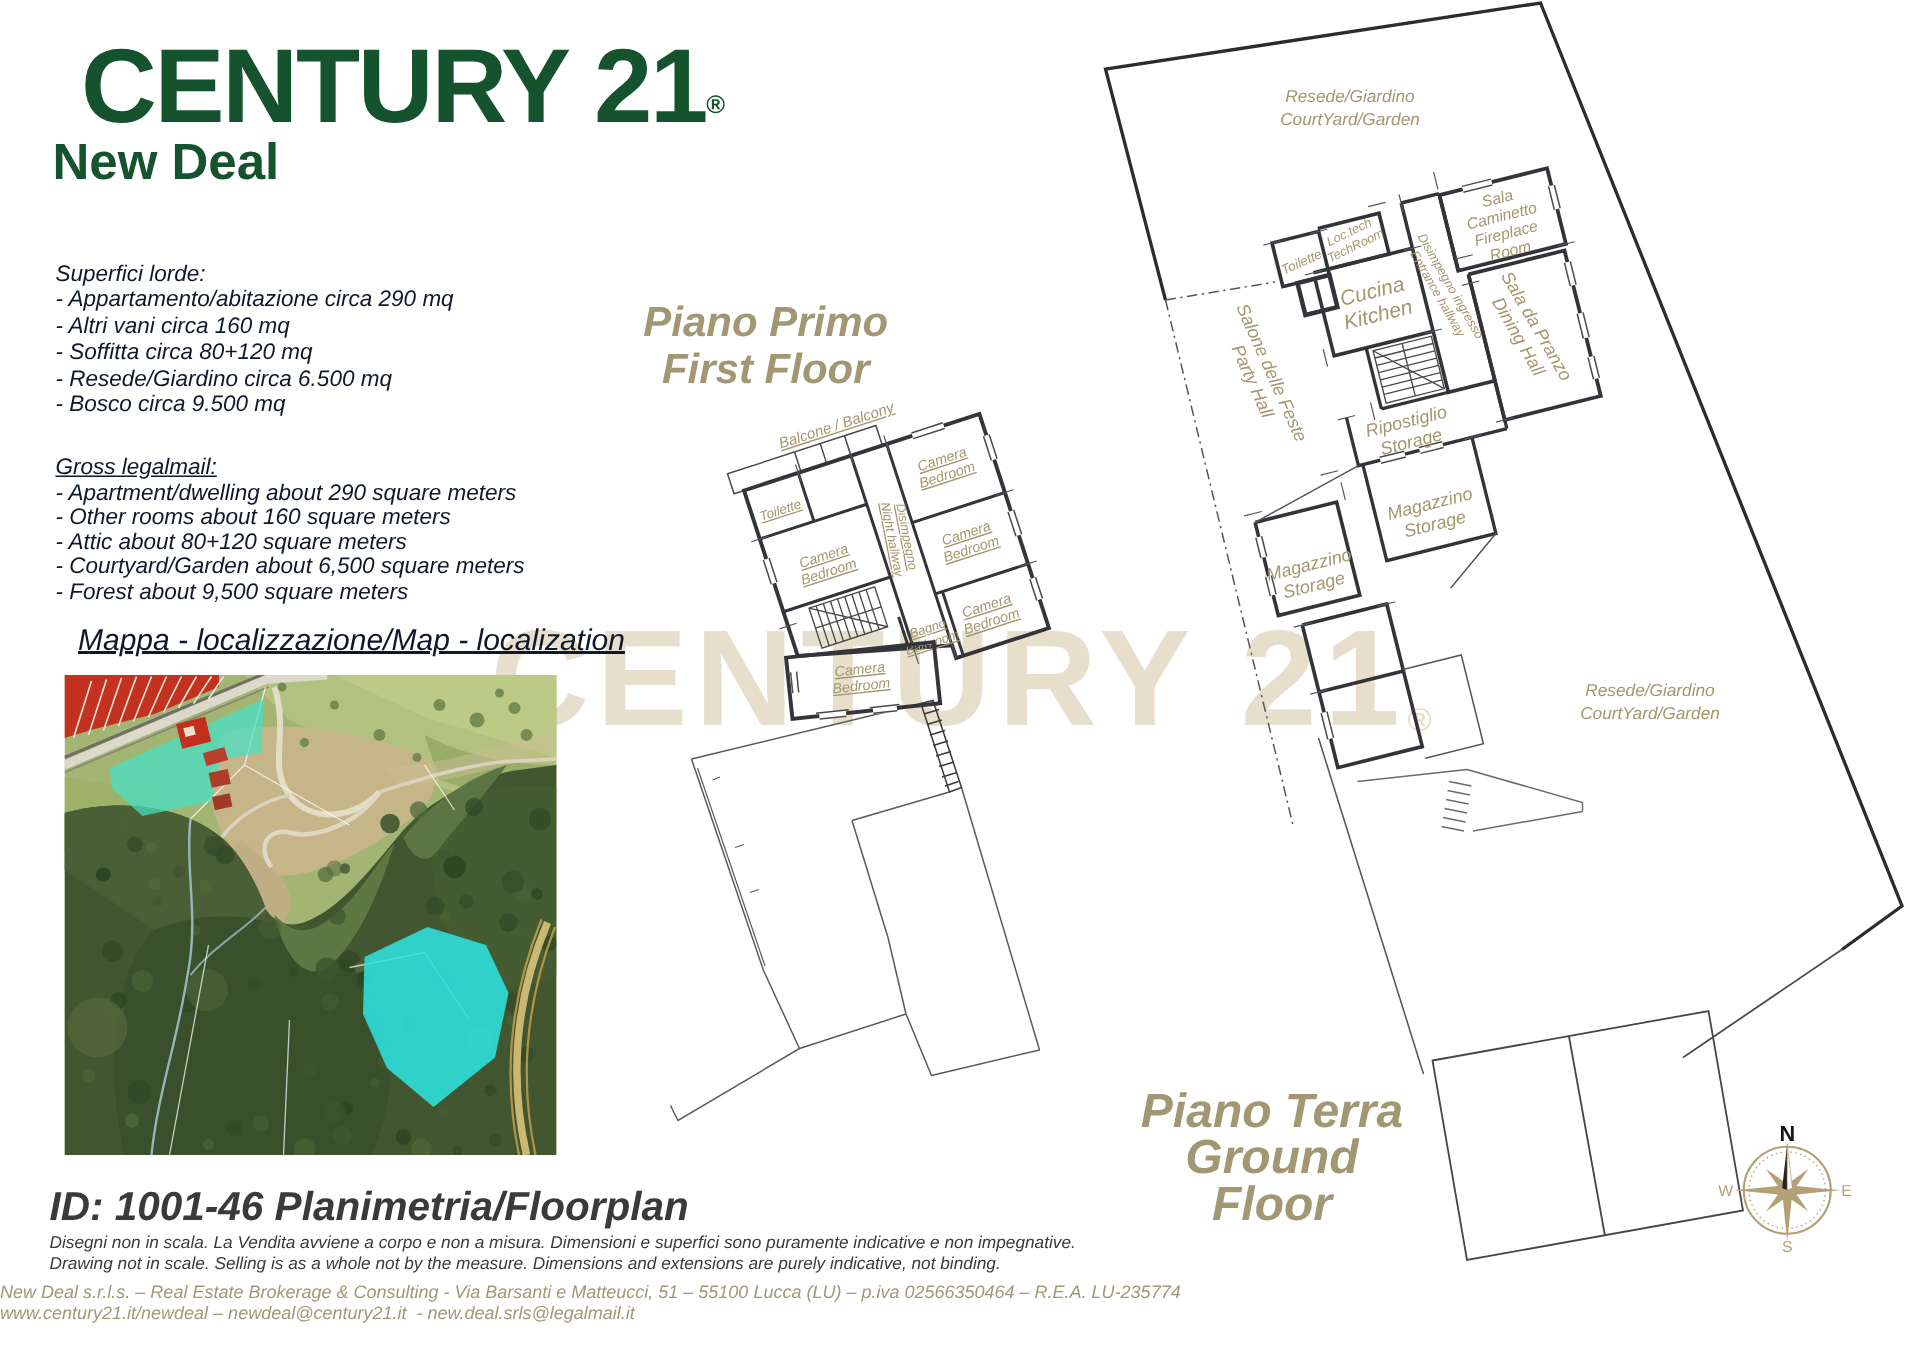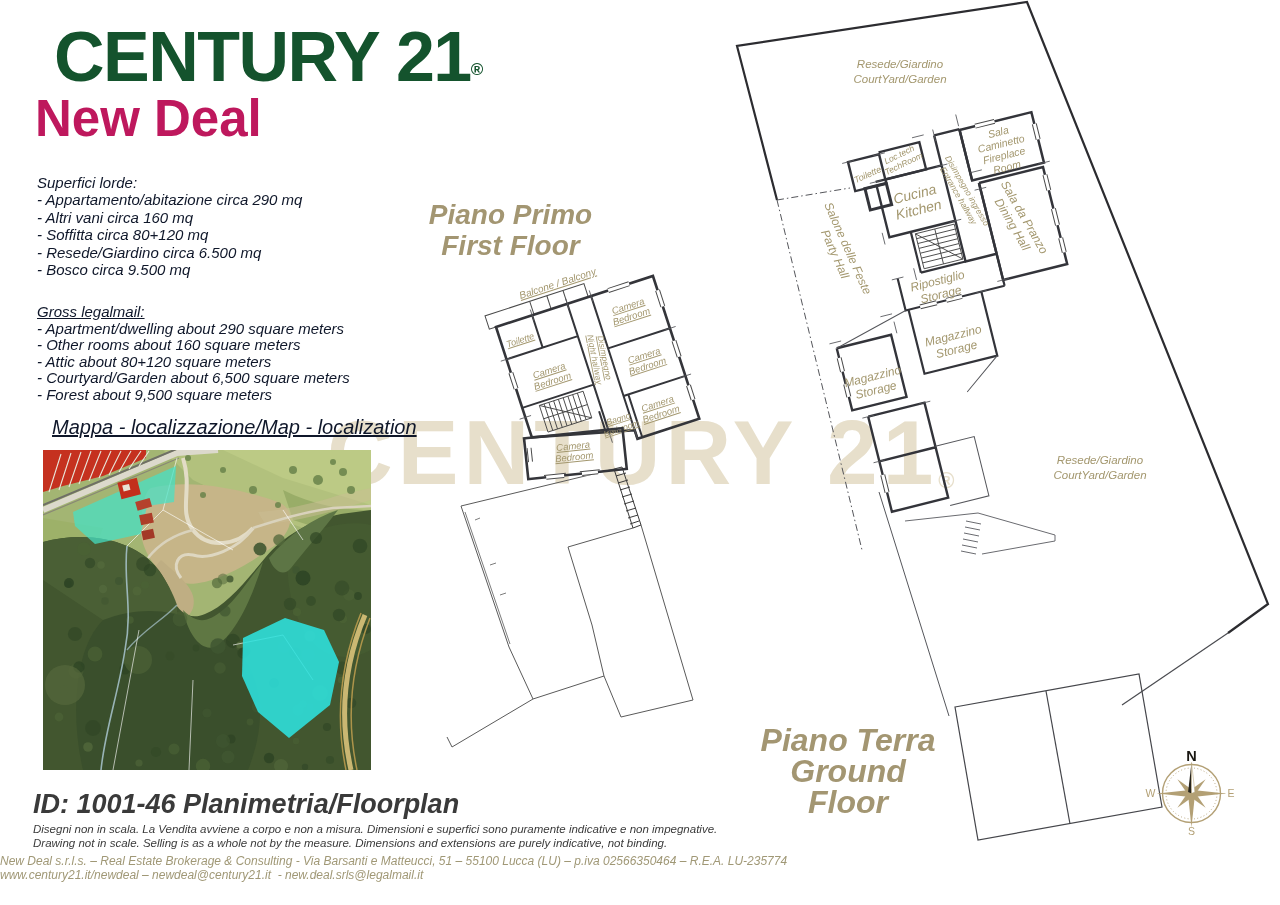--- a/index.html
+++ b/index.html
@@ -7,21 +7,21 @@
   .abs{position:absolute;}
   .gtxt{color:#0f172a;}
 </style>
 </head>
 <body>
 
 <div class="abs" style="left:327px;top:401px;width:700px;font-weight:bold;font-size:91px;letter-spacing:5px;color:#e7dfcb;white-space:nowrap;">CENTURY 21<span style="font-size:22px;letter-spacing:0;vertical-align:-4px;">®</span></div>
 
 <div class="abs" style="left:54px;top:17px;font-weight:bold;font-size:70px;letter-spacing:-1.5px;color:#14532d;white-space:nowrap;">CENTURY 21<span style="font-size:17px;letter-spacing:0;vertical-align:6px;">®</span></div>
 
-<div class="abs" style="left:35px;top:89px;font-weight:bold;font-size:51px;letter-spacing:0px;color:#be185d;">New Deal</div>
+<div class="abs" style="left:35px;top:89px;font-weight:bold;font-size:34px;letter-spacing:0px;color:#14532d;">New Deal</div>
 
 <div class="abs gtxt" style="left:37px;top:174px;font-size:15px;font-style:italic;line-height:17.4px;">
 Superfici lorde:<br>
 - Appartamento/abitazione circa 290 mq<br>
 - Altri vani circa 160 mq<br>
 - Soffitta circa 80+120 mq<br>
 - Resede/Giardino circa 6.500 mq<br>
 - Bosco circa 9.500 mq
 </div>
 

